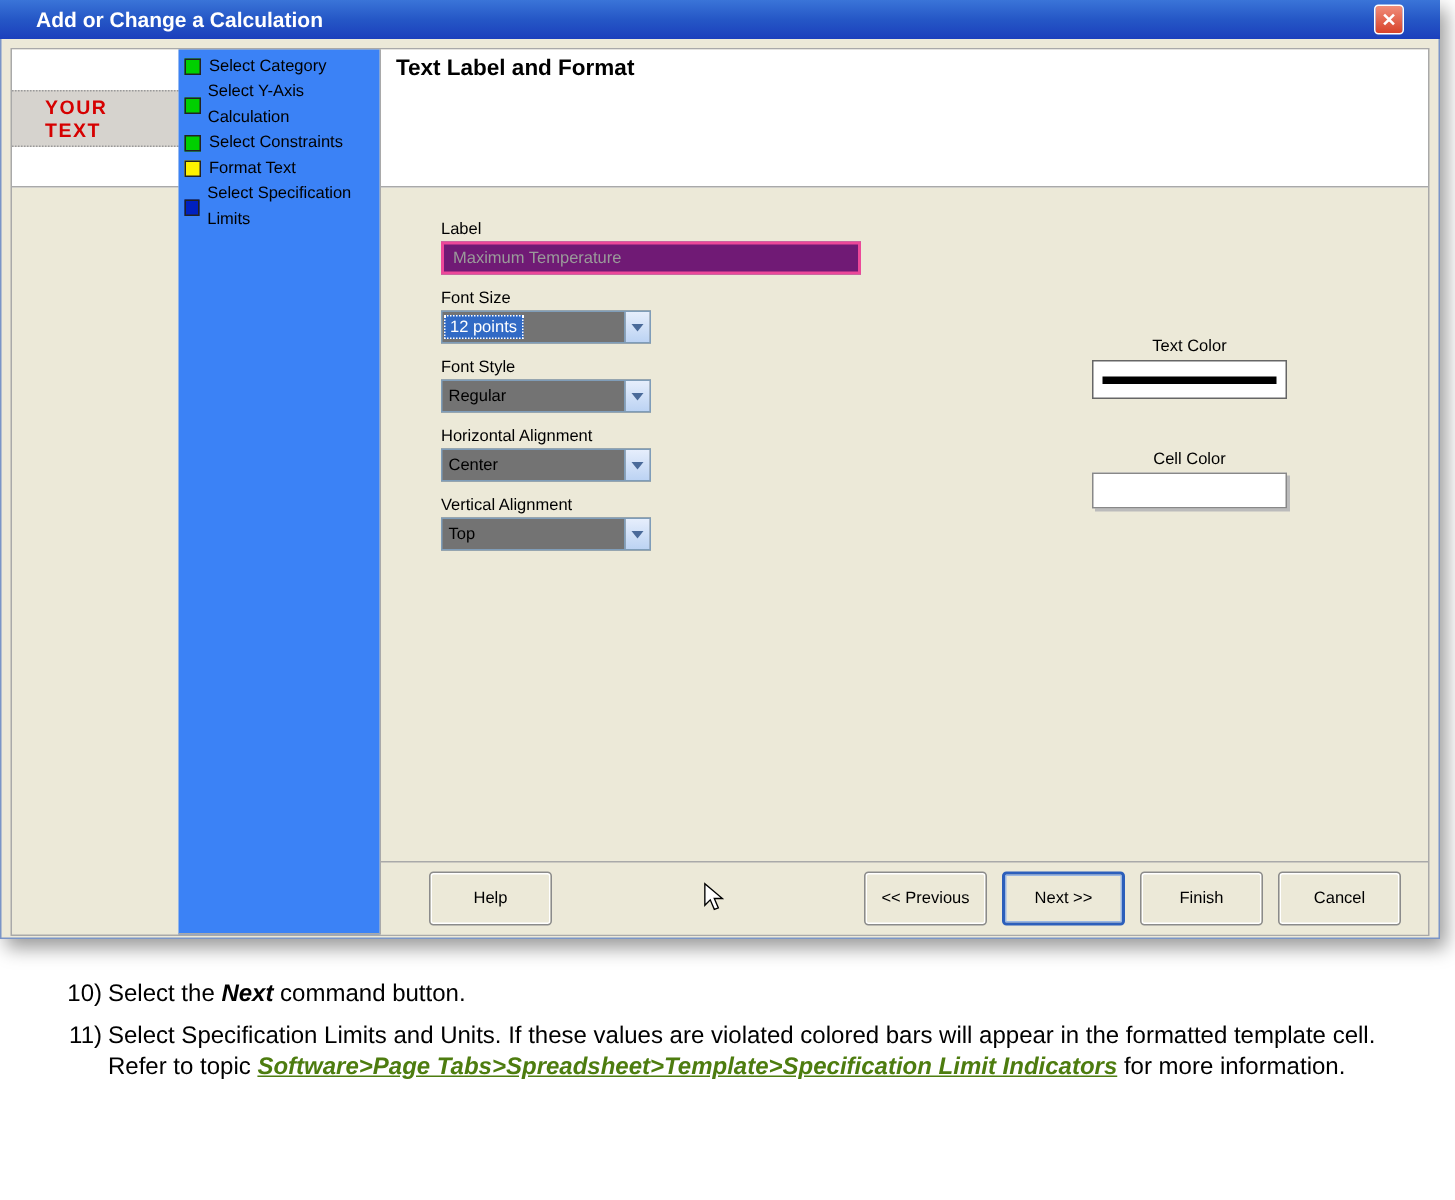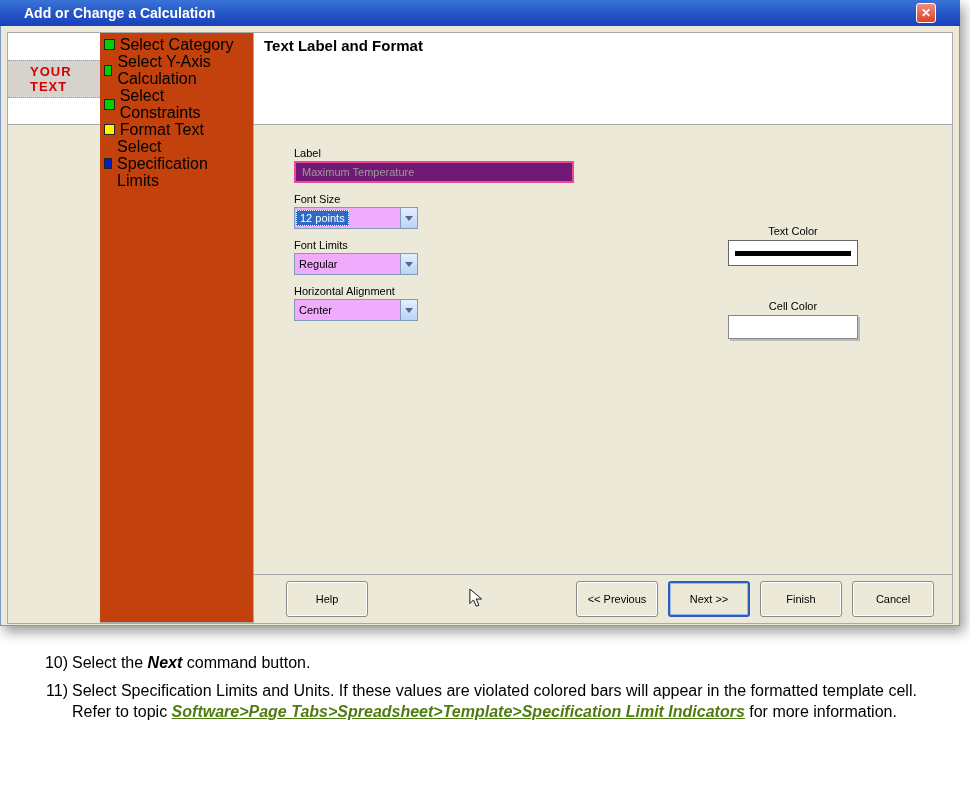--- a/index.html
+++ b/index.html
@@ -78,24 +78,24 @@
     border-bottom: 1px dotted #999;
     padding: 3px 22px;
     color: #d60000;
     font-family: Arial, sans-serif;
     font-size: 13px;
     font-weight: bold;
     letter-spacing: 1px;
   }
 
   .steps-list {
-    background: #c2410c;
+    background: #3b82f6;
     flex: 1 1 auto;
     padding: 3px 4px;
-    font-size: 16px;
+    font-size: 11px;
     line-height: 17px;
     border-bottom: 1px solid #a9a9a9;
   }
   .step-row { display: flex; align-items: center; gap: 5px; cursor: pointer; }
   .swatch { width: 11px; height: 11px; border: 1px solid #222; display: inline-block; }
   .sw-green  { background: #00d000; }
   .sw-yellow { background: #fff200; }
   .sw-blue   { background: #0020c0; }
 
   .left-bottom {
@@ -130,23 +130,23 @@
   .flabel { font-size: 11px; margin-bottom: 2px; }
   .input-disabled {
     width: 280px; height: 22px;
     border: 2px solid #ec4899;
     background: #701a75;
     color: #9a9a9a;
     padding: 3px 6px;
     font-size: 11px;
   }
   .combo {
-    width: 124px; height: 22px;
+    width: 140px; height: 22px;
     border: 1px solid #7f9db9;
-    background: #f0abfc;
+    background: #737373;
     display: flex; align-items: center;
     position: relative;
     font-size: 11px;
     cursor: pointer;
   }
   .combo span.value { padding: 0 4px; flex: 1; }
   .combo span.selected {
     background: #316ac5; color: #fff;
     padding: 1px 3px; margin: 1px;
     border: 1px dotted #fff;
@@ -293,35 +293,42 @@
           <div class="field">
             <div class="flabel">Font Size</div>
             <div class="combo">
               <span class="selected">12 points</span>
               <span style="flex:1"></span>
               <div class="arrow"></div>
             </div>
           </div>
 
           <div class="field">
-            <div class="flabel">Font Limits</div>
+            <div class="flabel">Font Style</div>
             <div class="combo">
               <span class="value">Regular</span>
               <div class="arrow"></div>
             </div>
           </div>
 
           <div class="field">
             <div class="flabel">Horizontal Alignment</div>
             <div class="combo">
               <span class="value">Center</span>
               <div class="arrow"></div>
             </div>
           </div>
 
+          <div class="field">
+            <div class="flabel">Vertical Alignment</div>
+            <div class="combo">
+              <span class="value">Top</span>
+              <div class="arrow"></div>
+            </div>
+          </div>
 
           <div class="color-group cg-text">
             <div class="color-label">Text Color</div>
             <div class="color-box text-color"></div>
           </div>
 
           <div class="color-group cg-cell">
             <div class="color-label">Cell Color</div>
             <div class="color-box cell-color"></div>
           </div>

